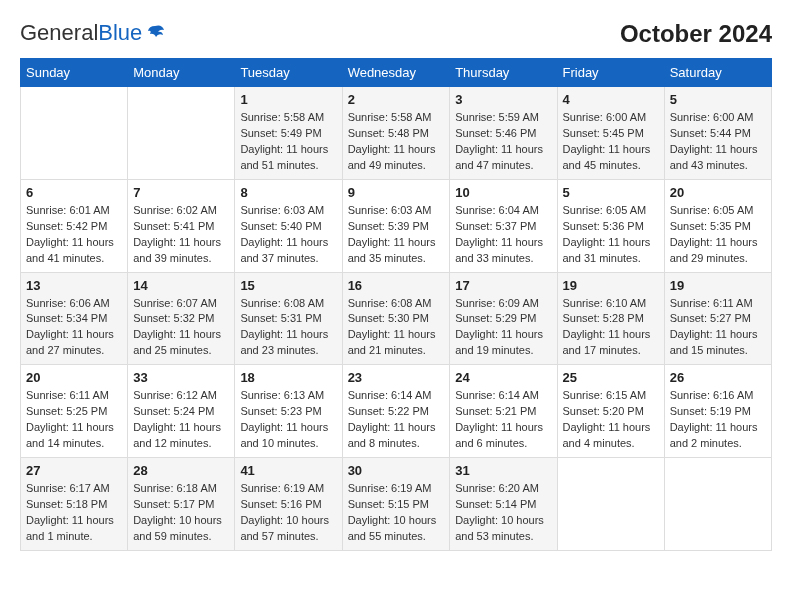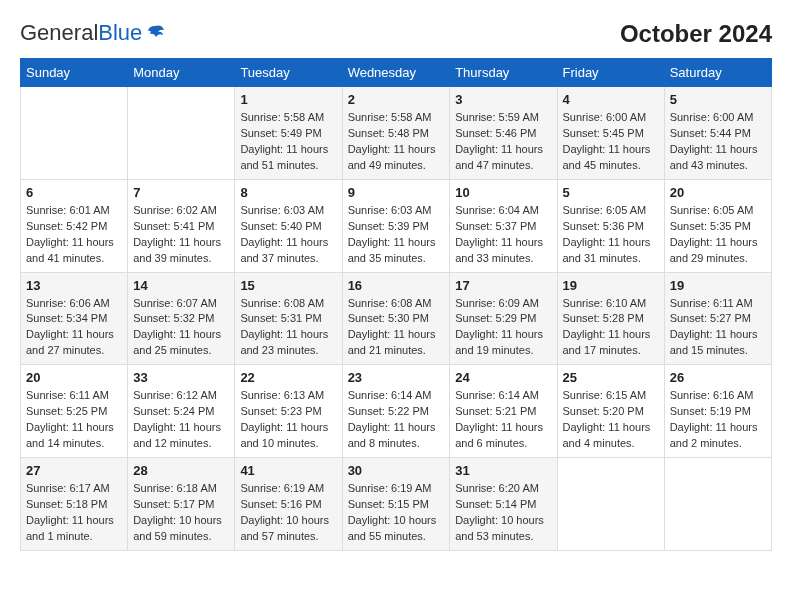--- a/index.html
+++ b/index.html
@@ -205,21 +205,21 @@
       <tr>
         <td>
           <div class="day-num">20</div>
           <div class="day-info">Sunrise: 6:11 AM<br>Sunset: 5:25 PM<br>Daylight: 11 hours and 14 minutes.</div>
         </td>
         <td>
           <div class="day-num">33</div>
           <div class="day-info">Sunrise: 6:12 AM<br>Sunset: 5:24 PM<br>Daylight: 11 hours and 12 minutes.</div>
         </td>
         <td>
-          <div class="day-num">22</div>
+          <div class="day-num">18</div>
           <div class="day-info">Sunrise: 6:13 AM<br>Sunset: 5:23 PM<br>Daylight: 11 hours and 10 minutes.</div>
         </td>
         <td>
           <div class="day-num">23</div>
           <div class="day-info">Sunrise: 6:14 AM<br>Sunset: 5:22 PM<br>Daylight: 11 hours and 8 minutes.</div>
         </td>
         <td>
           <div class="day-num">24</div>
           <div class="day-info">Sunrise: 6:14 AM<br>Sunset: 5:21 PM<br>Daylight: 11 hours and 6 minutes.</div>
         </td>

